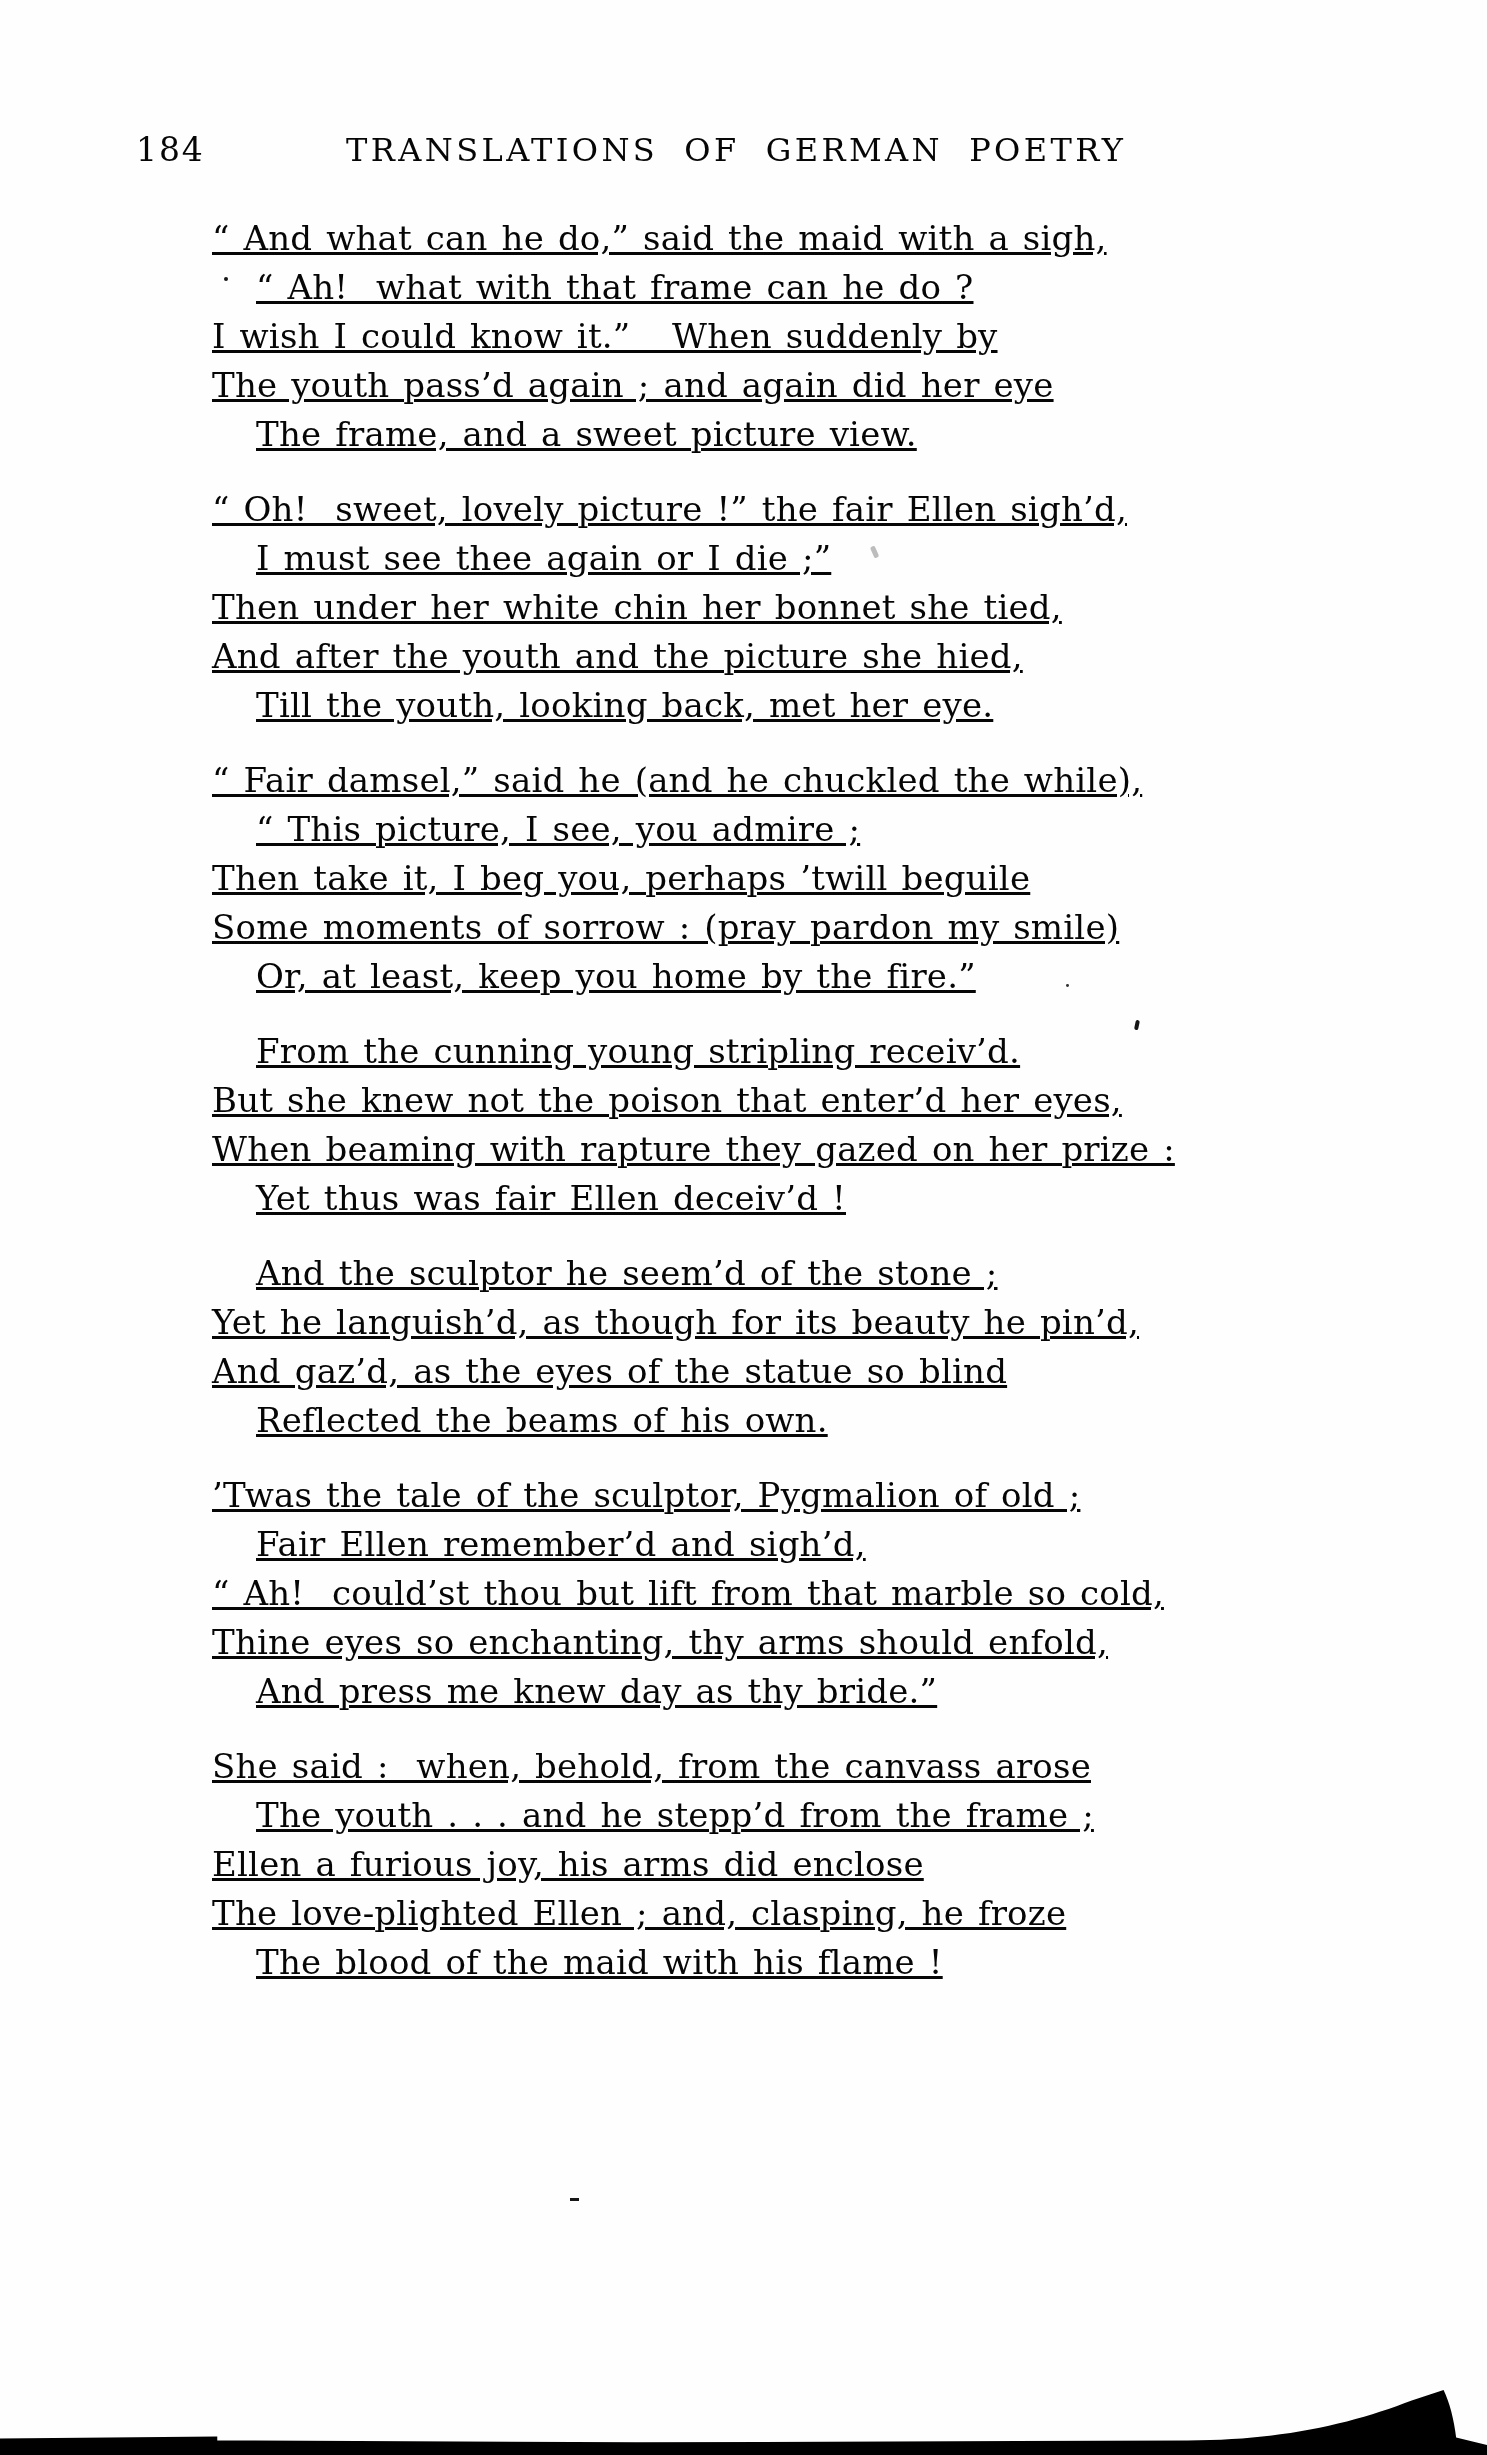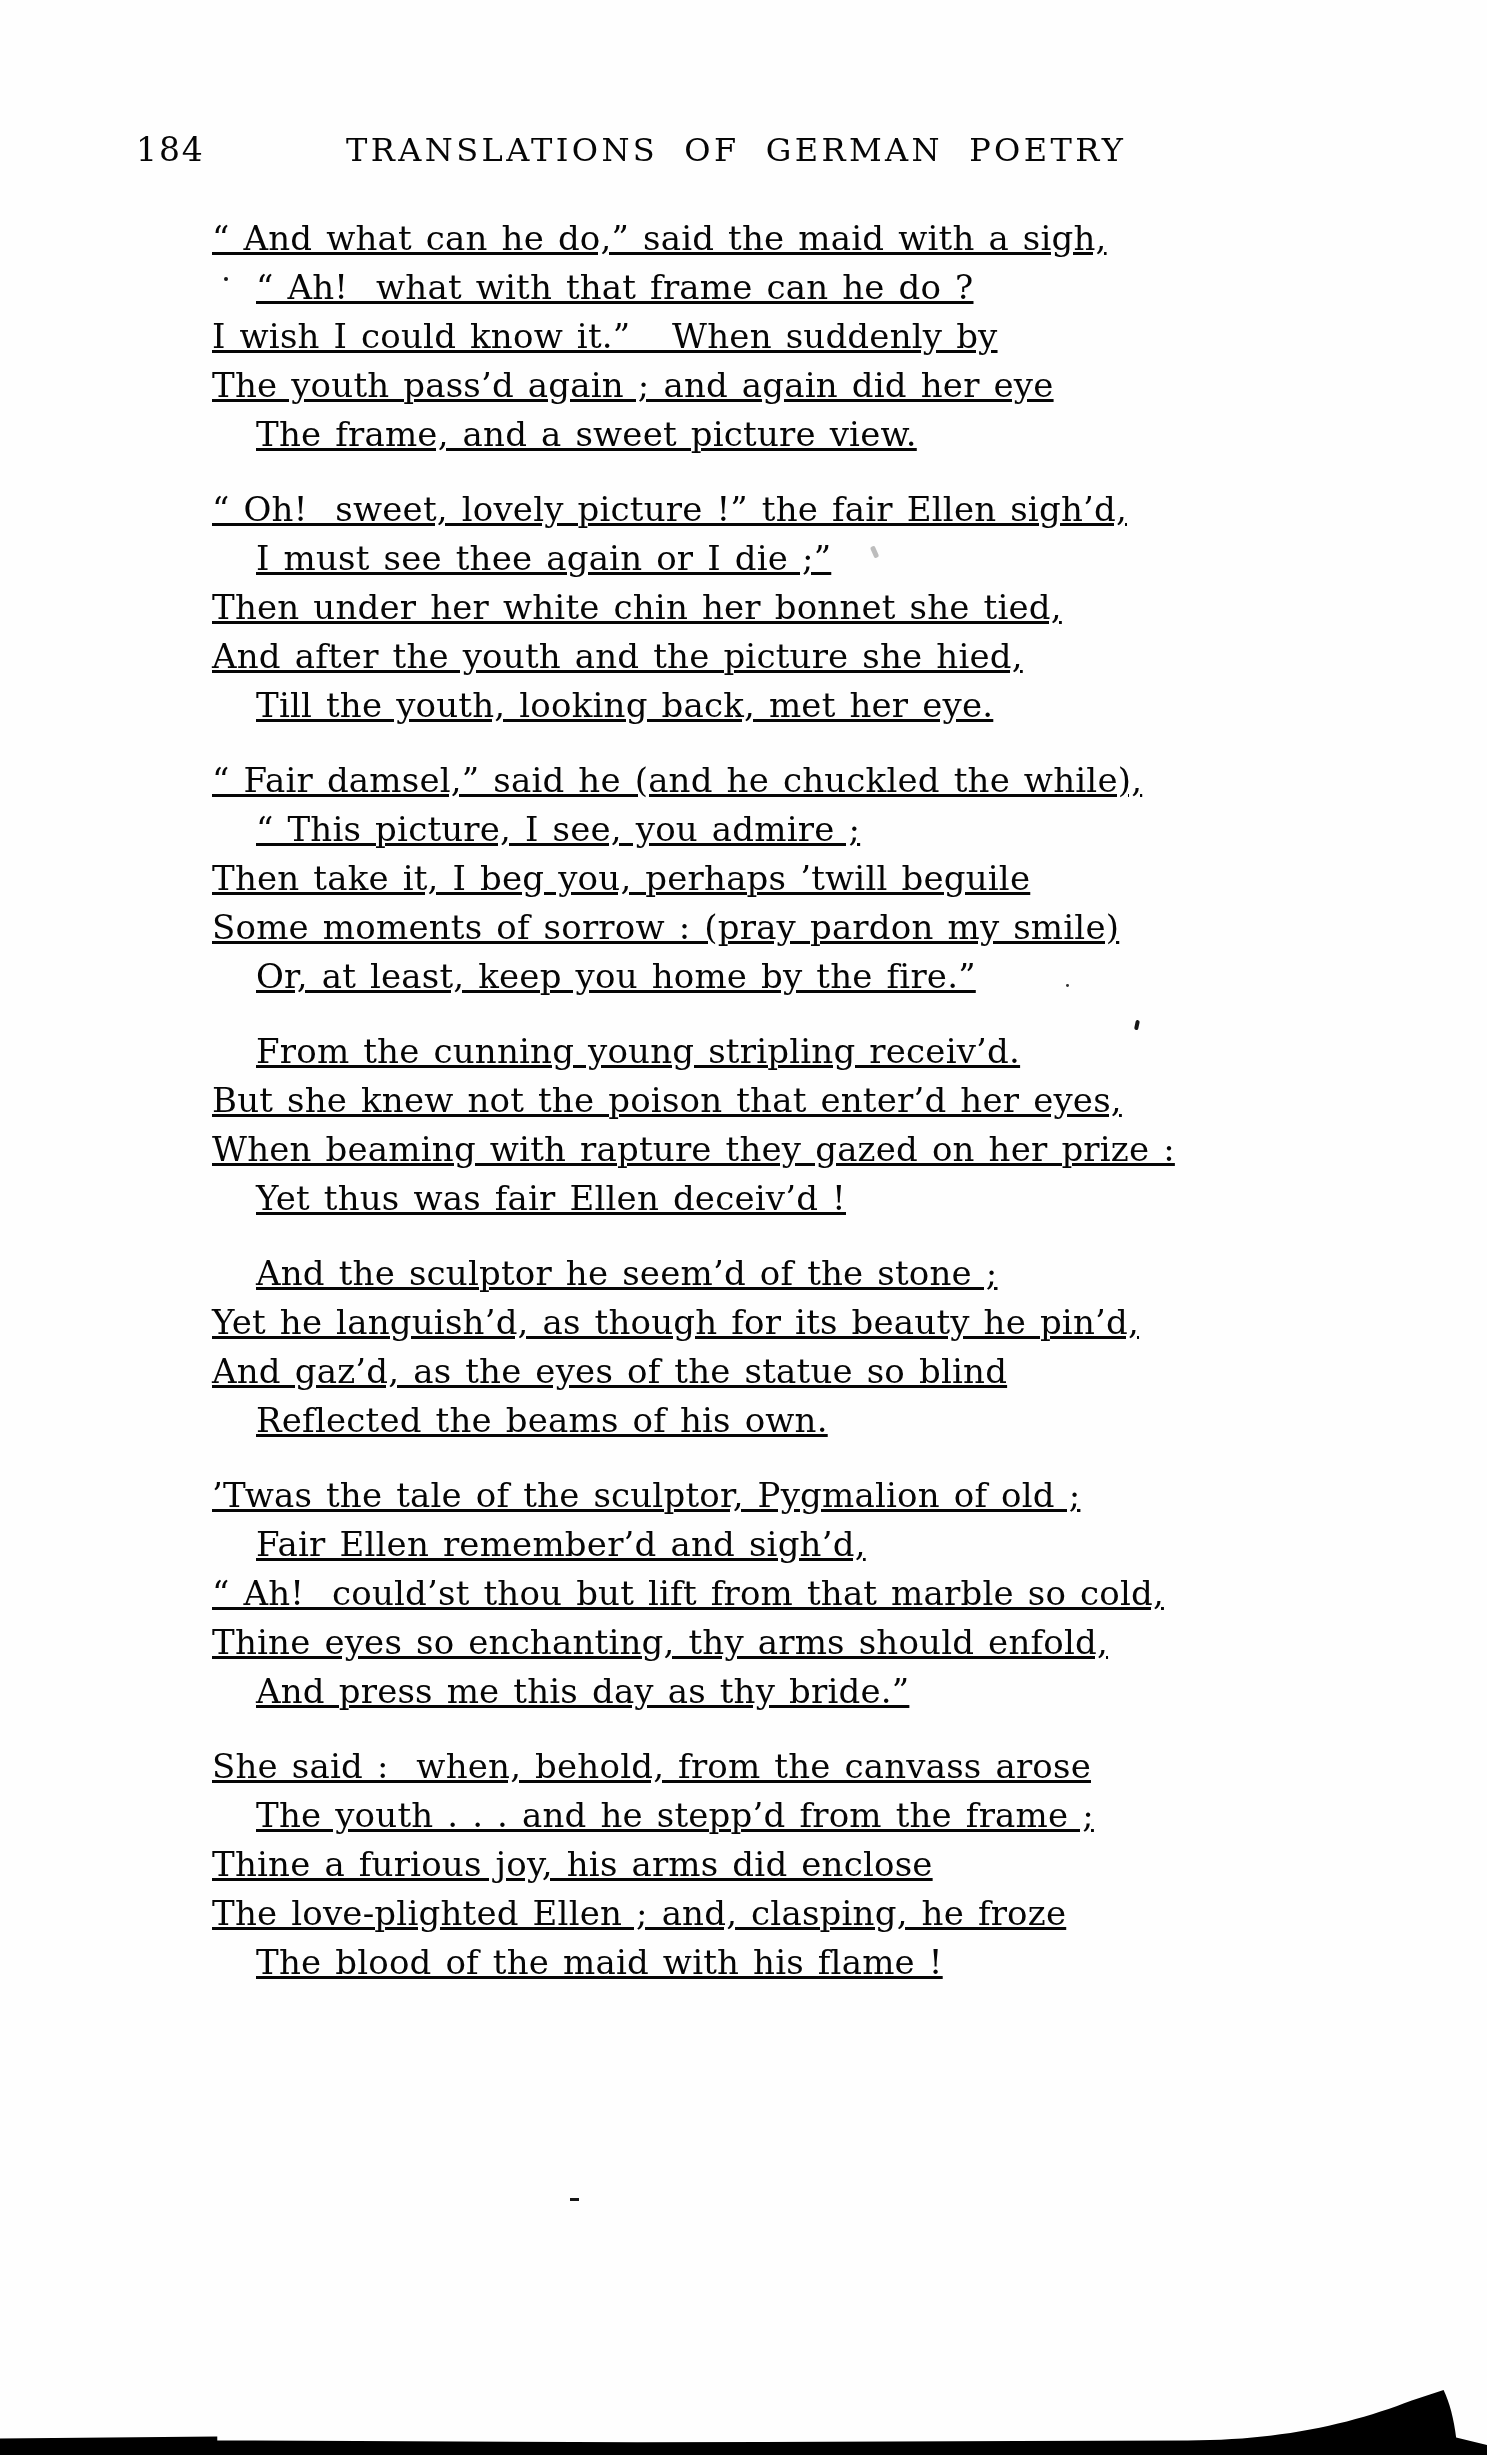--- a/index.html
+++ b/index.html
@@ -126,26 +126,26 @@
         <div class="line indent">And the sculptor he seem’d of the stone ;</div>
         <div class="line">Yet he languish’d, as though for its beauty he pin’d,</div>
         <div class="line">And gaz’d, as the eyes of the statue so blind</div>
         <div class="line indent">Reflected the beams of his own.</div>
       </div>
       <div class="stanza">
         <div class="line">’Twas the tale of the sculptor, Pygmalion of old ;</div>
         <div class="line indent">Fair Ellen remember’d and sigh’d,</div>
         <div class="line">“ Ah!  could’st thou but lift from that marble so cold,</div>
         <div class="line">Thine eyes so enchanting, thy arms should enfold,</div>
-        <div class="line indent">And press me this day as thy bride.”</div>
+        <div class="line indent">And press me knew day as thy bride.”</div>
       </div>
       <div class="stanza">
         <div class="line">She said :  when, behold, from the canvass arose</div>
         <div class="line indent">The youth . . . and he stepp’d from the frame ;</div>
-        <div class="line">Thine a furious joy, his arms did enclose</div>
+        <div class="line">Ellen a furious joy, his arms did enclose</div>
         <div class="line">The love-plighted Ellen ; and, clasping, he froze</div>
         <div class="line indent">The blood of the maid with his flame !</div>
       </div>
     </div>
 
   <div class="speck dot" style="left:224px; top:277px; width:3.9px; height:3.9px;"></div>
   <div class="speck" style="left:1135px; top:1020px; width:3.9px; height:9.7px; border-radius:1.9px; transform:rotate(12deg);"></div>
   <div class="speck" style="left:872px; top:546px; width:4.8px; height:11.6px; border-radius:1.9px; transform:rotate(-24deg); background:#9a9a9a; opacity:.65;"></div>
   <div class="speck dot" style="left:1066px; top:984px; width:2.9px; height:2.9px; background:#333;"></div>
   <div class="speck" style="left:570px; top:2198px; width:8.7px; height:2.9px;"></div>

